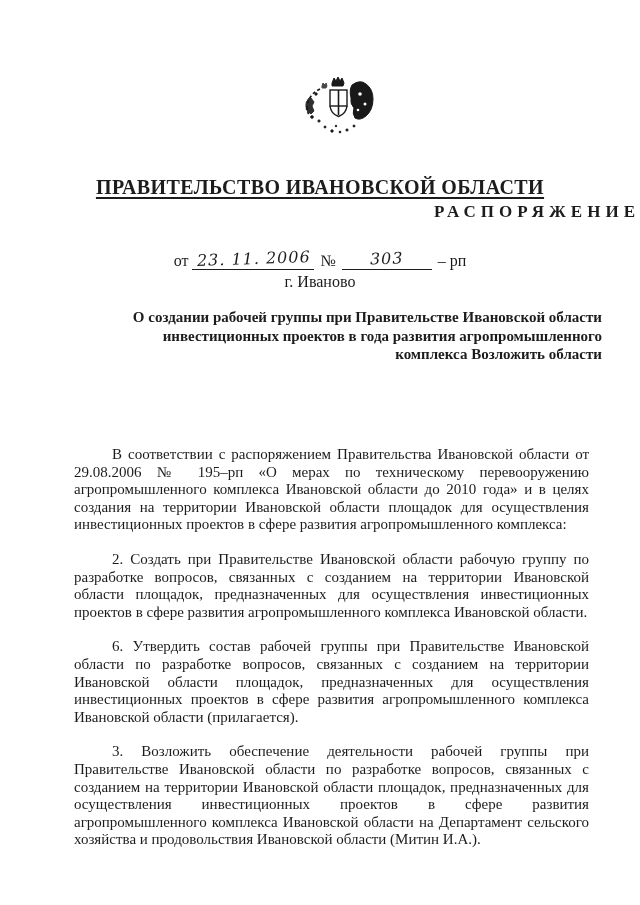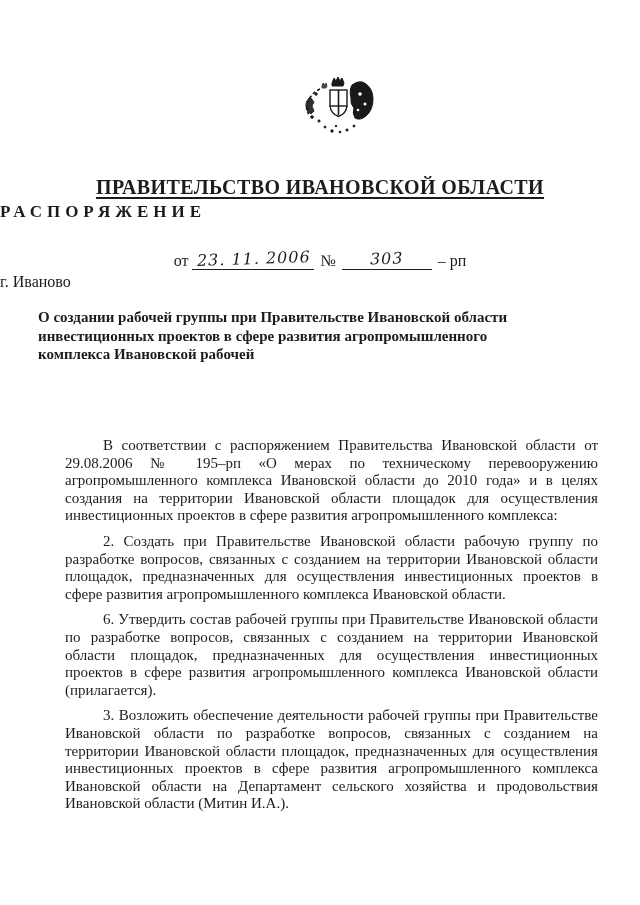--- a/index.html
+++ b/index.html
@@ -28,21 +28,21 @@
     letter-spacing: 0.4px;
     text-decoration: underline;
     text-underline-offset: 3px;
     margin-top: 18px;
   }
   .doc-type {
     position: absolute;
     top: 202px;
     left: 0;
     width: 100%;
-    text-align: left;
+    text-align: right;
     font-size: 17px;
     font-weight: bold;
     letter-spacing: 5px;
   }
   .date-line {
     position: absolute;
     top: 251px;
     left: 0;
     width: 100%;
     text-align: center;
@@ -64,43 +64,43 @@
     font-style: italic;
     font-size: 16px;
     letter-spacing: 1px;
     transform: rotate(-2deg) translateY(-1px);
   }
   .city-line {
     position: absolute;
     top: 273px;
     left: 0;
     width: 100%;
-    text-align: left;
+    text-align: center;
     font-size: 16px;
   }
   .doc-title {
     position: absolute;
     top: 308px;
     left: 38px;
     width: 564px;
-    text-align: left;
+    text-align: right;
     font-size: 15px;
     font-weight: bold;
     line-height: 18.6px;
   }
   .doc-body {
     position: absolute;
     top: 429px;
     left: 57px;
     width: 549px;
     font-size: 15px;
     line-height: 17.6px;
     text-align: justify;
   }
-  .doc-body p { margin: 8px; text-indent: 38px; }
+  .doc-body p { margin: 17px; text-indent: 38px; }
   .ink { fill: #191919; stroke: #191919; }
 </style>
 </head>
 <body>
 
 <div class="page">
 
   <div class="emblem">
     <svg width="92" height="68" viewBox="0 0 92 68" xmlns="http://www.w3.org/2000/svg">
 
@@ -137,22 +137,22 @@
   <div class="doc-type">РАСПОРЯЖЕНИЕ</div>
 
   <div class="date-line">
     <span>от</span><span class="blank blank-date"><span class="hand">23. 11. 2006</span></span><span>№</span><span class="blank blank-num"><span class="hand">303</span></span><span>– рп</span>
   </div>
 
   <div class="city-line">г. Иваново</div>
 
   <div class="doc-title">
     <div>О создании рабочей группы при Правительстве Ивановской области</div>
-    <div>инвестиционных проектов в сфере развития агропромышленного</div>
-    <div>комплекса Ивановской рабочей</div>
+    <div>инвестиционных проектов в года развития агропромышленного</div>
+    <div>комплекса Возложить области</div>
   </div>
 
   <div class="doc-body">
     <p>В соответствии с распоряжением Правительства Ивановской области от 29.08.2006 № 195–рп «О мерах по техническому перевооружению агропромышленного комплекса Ивановской области до 2010 года» и в целях создания на территории Ивановской области площадок для осуществления инвестиционных проектов в сфере развития агропромышленного комплекса:</p>
     <p>2. Создать при Правительстве Ивановской области рабочую группу по разработке вопросов, связанных с созданием на территории Ивановской области площадок, предназначенных для осуществления инвестиционных проектов в сфере развития агропромышленного комплекса Ивановской области.</p>
     <p>6. Утвердить состав рабочей группы при Правительстве Ивановской области по разработке вопросов, связанных с созданием  на территории Ивановской области площадок, предназначенных для осуществления инвестиционных проектов в сфере развития агропромышленного комплекса Ивановской области (прилагается).</p>
     <p>3. Возложить обеспечение деятельности рабочей группы при Правительстве Ивановской области по разработке вопросов, связанных с созданием на территории Ивановской области площадок, предназначенных для осуществления инвестиционных проектов в сфере развития агропромышленного комплекса Ивановской области на Департамент сельского хозяйства и продовольствия Ивановской области (Митин И.А.).</p>
   </div>
 
 </div>

